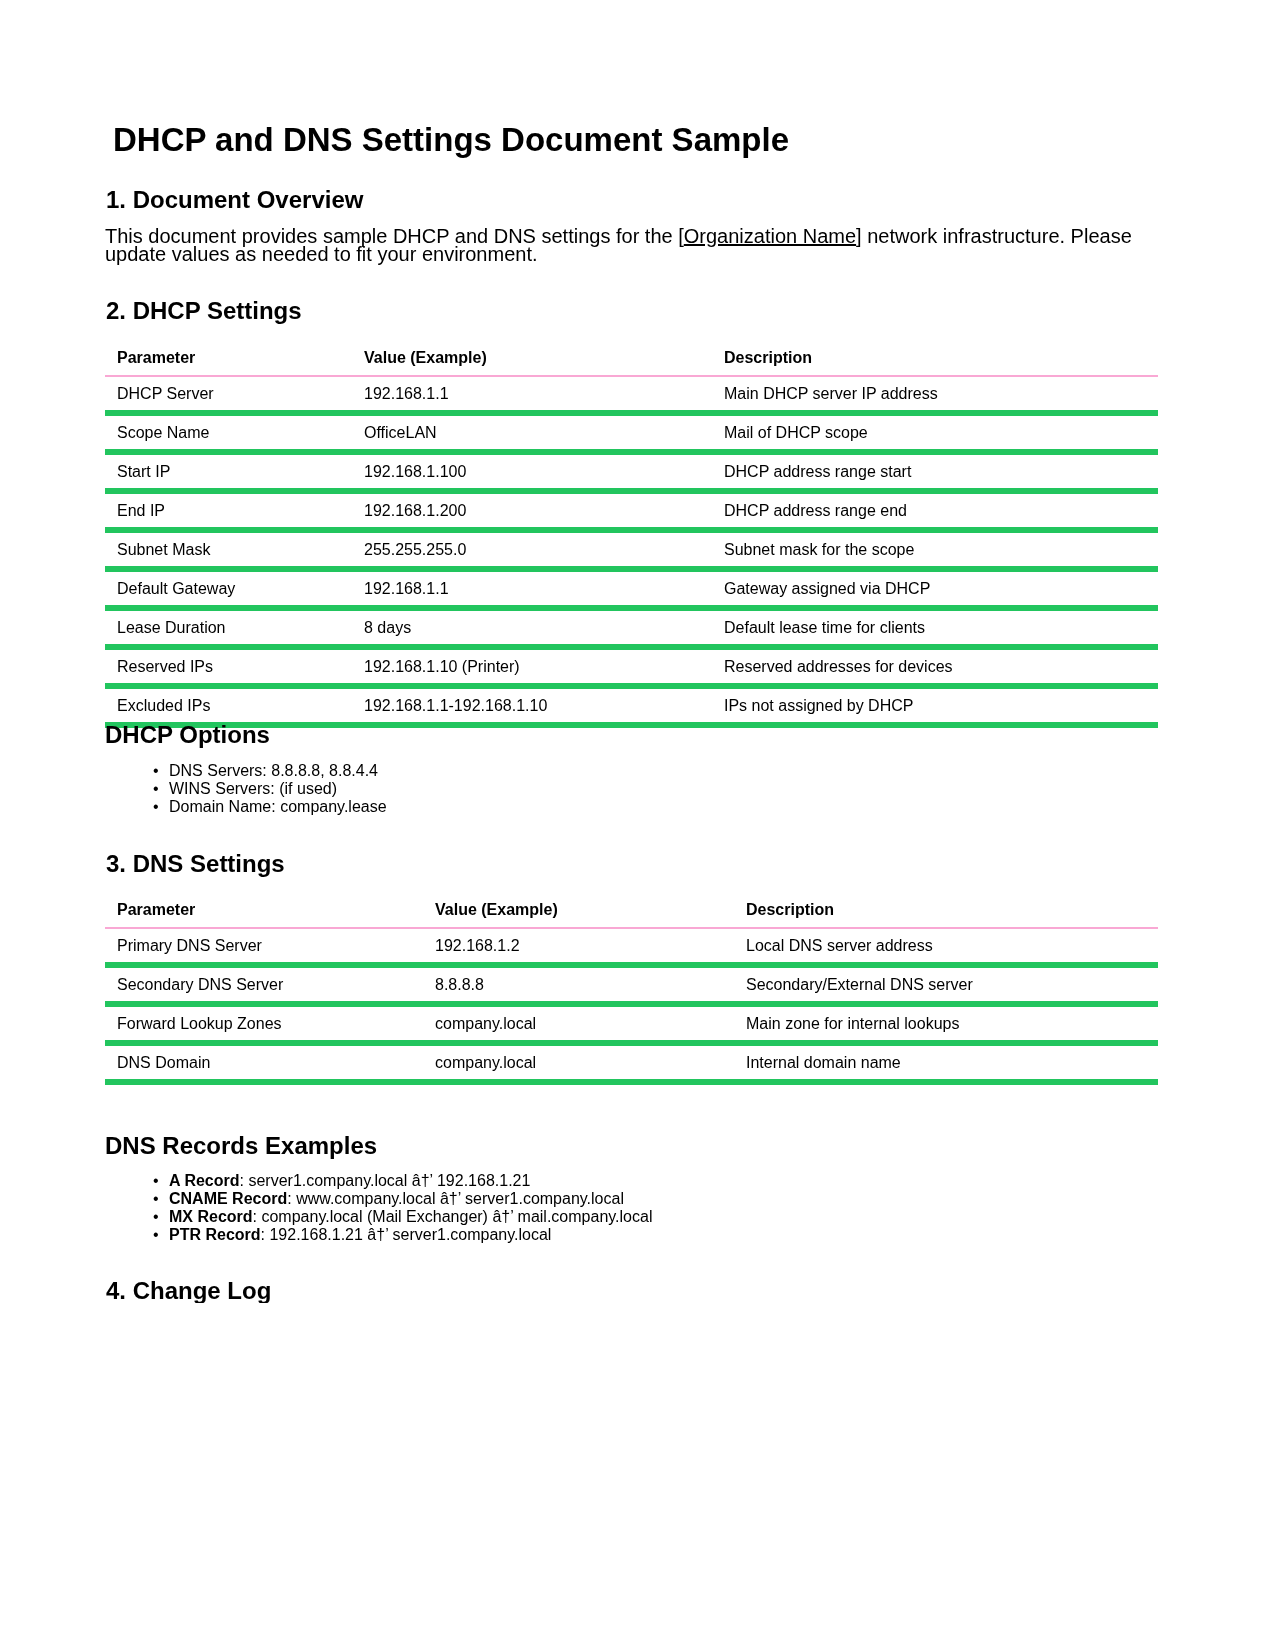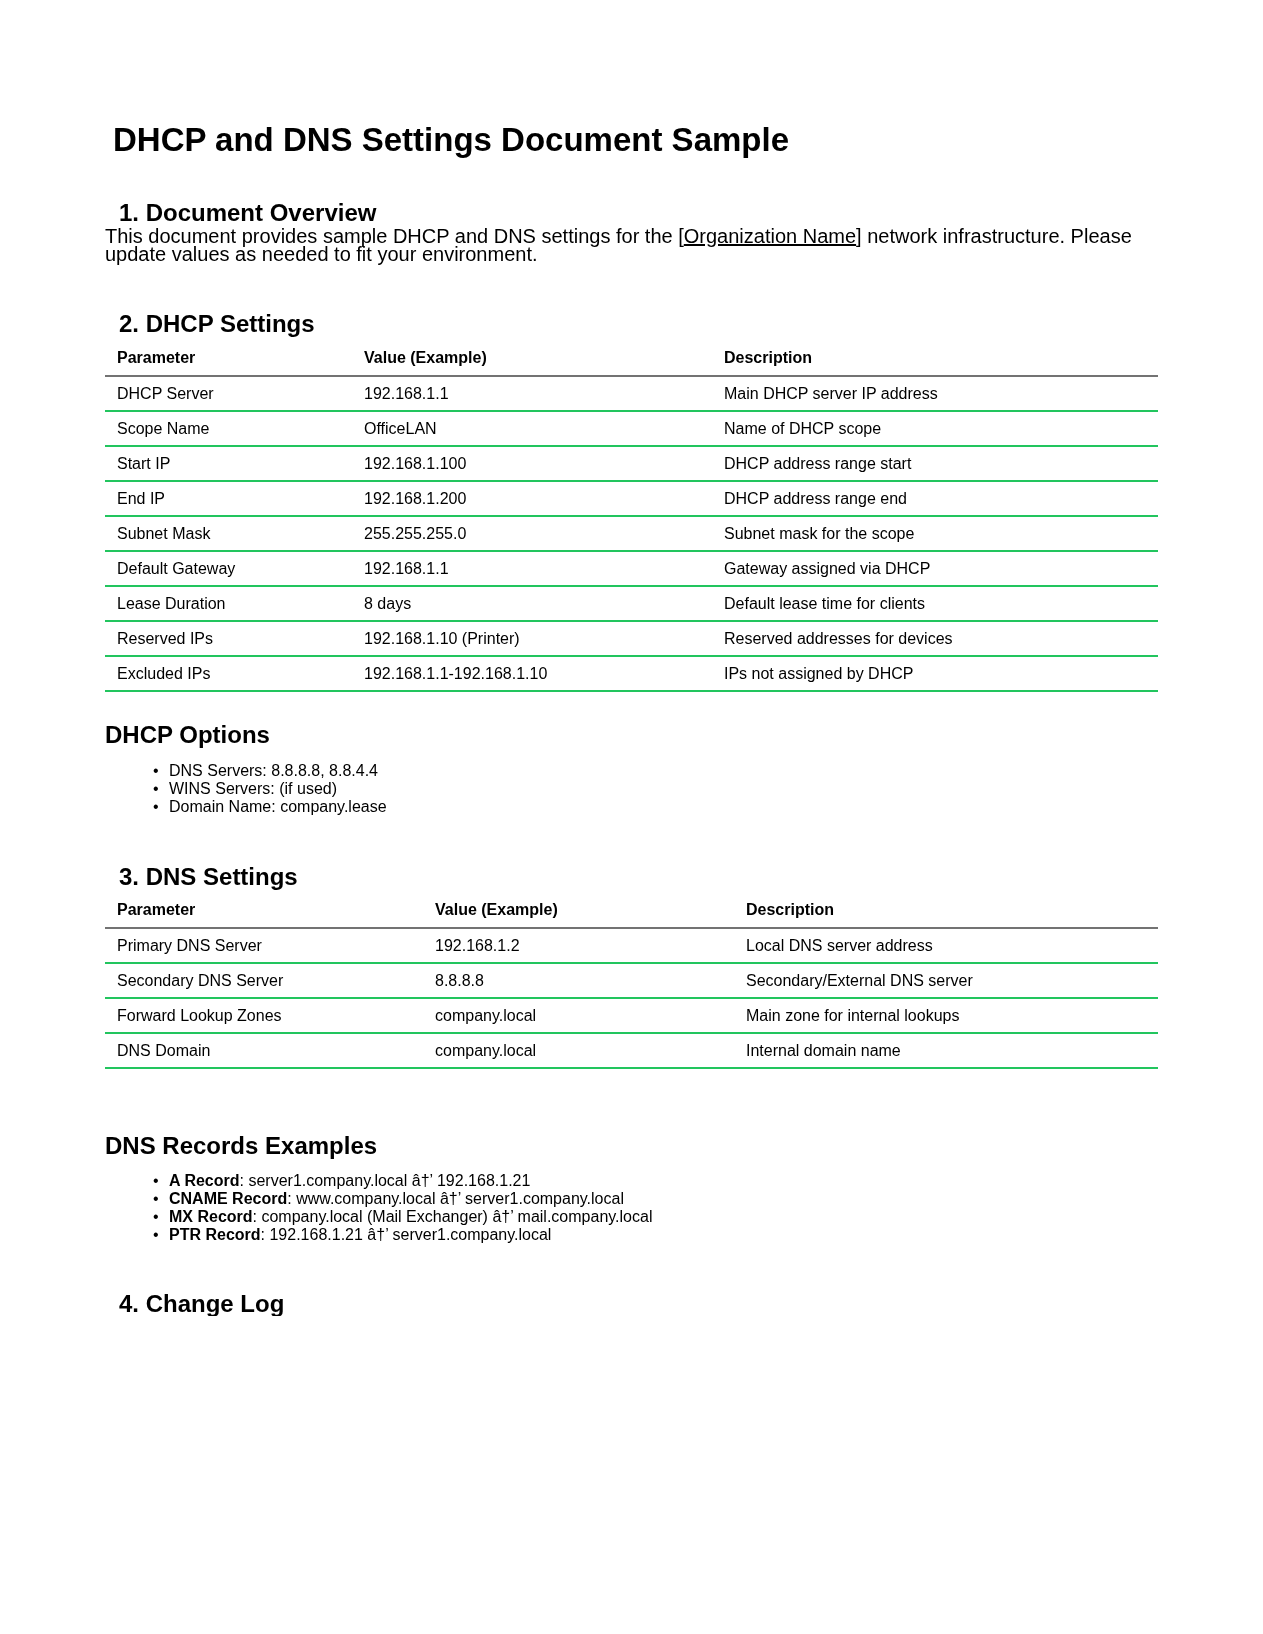--- a/index.html
+++ b/index.html
@@ -27,21 +27,21 @@
       margin: 8px;
       position: absolute;
       top: 112px;
       left: 0;
       white-space: nowrap;
       line-height: 40px;
     }
     h2 {
       font-size: 24px;
       font-weight: bold;
-      margin: 14px;
+      margin: 1px;
       position: absolute;
       left: 0;
       line-height: 30px;
       white-space: nowrap;
     }
     h3 {
       font-size: 24px;
       font-weight: bold;
       margin: 0;
       position: absolute;
@@ -64,27 +64,27 @@
       left: 0;
       width: 1053px;
       border-collapse: collapse;
       font-size: 16px;
     }
     th {
       text-align: left;
       font-weight: bold;
       padding: 0 12px;
       height: 35px;
-      border-bottom: 2px solid #737373;
+      border-bottom: 2px solid #f9a8d4;
       vertical-align: middle;
     }
     td {
       padding: 0 12px;
       height: 33px;
-      border-bottom: 2px solid #22c55e;
+      border-bottom: 6px solid #22c55e;
       vertical-align: middle;
     }
     ul {
       position: absolute;
       left: 0;
       margin: 0;
       padding-left: 64px;
       font-size: 16px;
       line-height: 18px;
       list-style: none;
@@ -130,21 +130,21 @@
     </thead>
     <tbody>
       <tr>
           <td>DHCP Server</td>
           <td>192.168.1.1</td>
           <td>Main DHCP server IP address</td>
         </tr>
       <tr>
           <td>Scope Name</td>
           <td>OfficeLAN</td>
-          <td>Name of DHCP scope</td>
+          <td>Mail of DHCP scope</td>
         </tr>
       <tr>
           <td>Start IP</td>
           <td>192.168.1.100</td>
           <td>DHCP address range start</td>
         </tr>
       <tr>
           <td>End IP</td>
           <td>192.168.1.200</td>
           <td>DHCP address range end</td>

